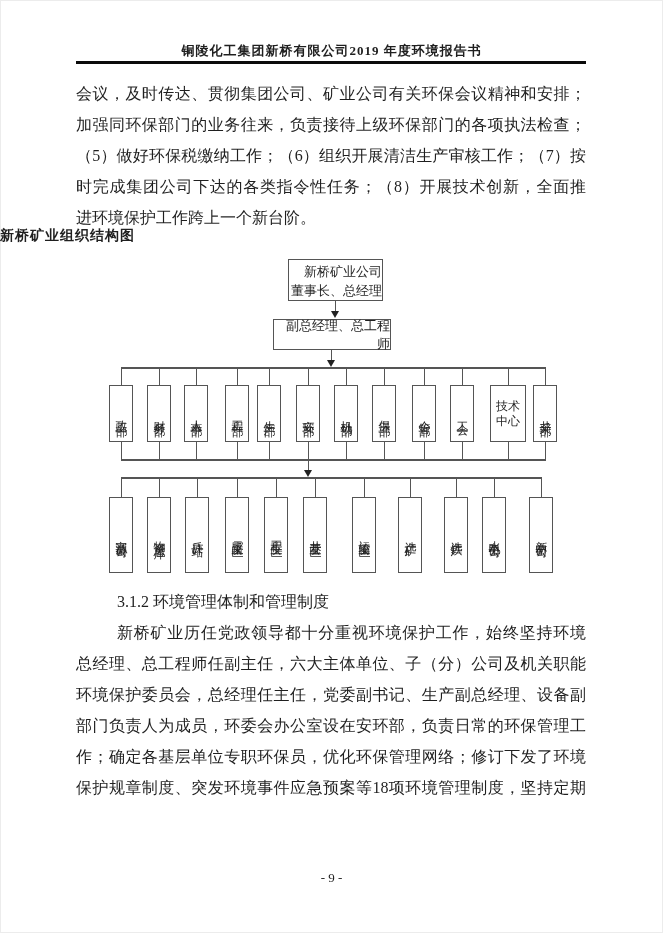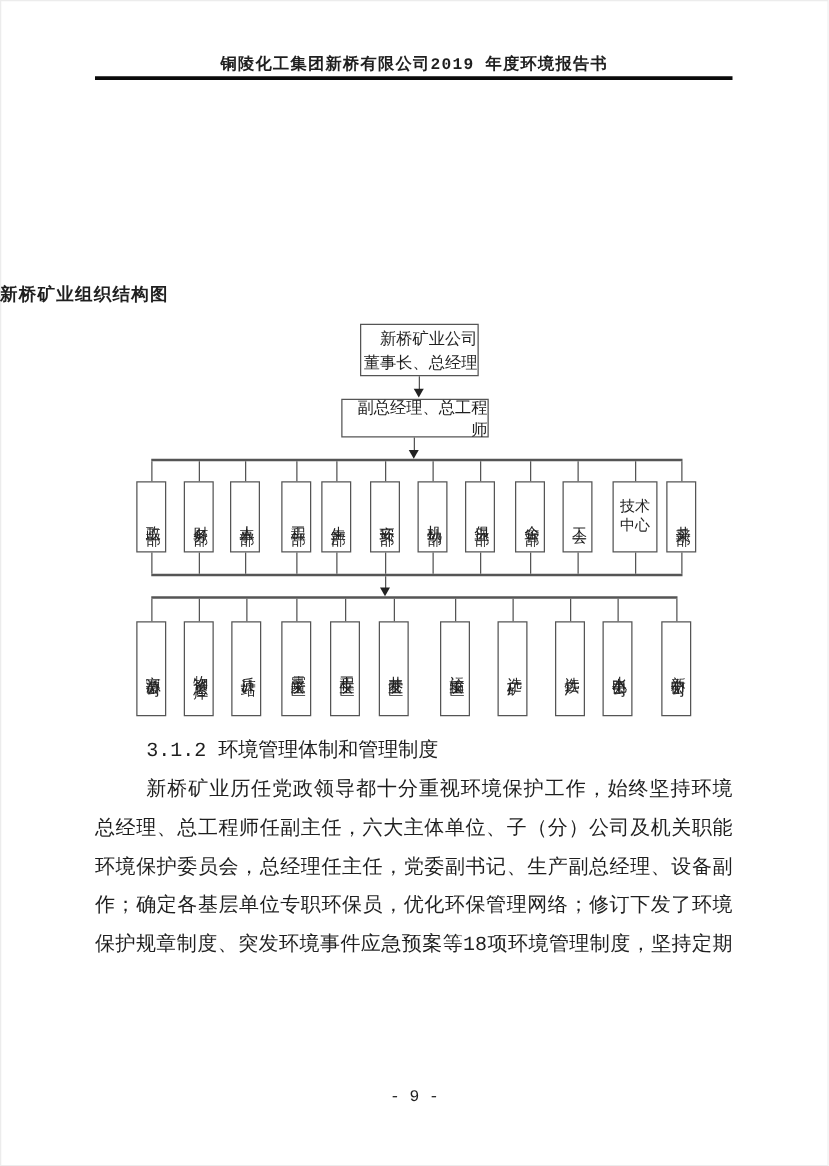--- a/index.html
+++ b/index.html
@@ -1,18 +1,18 @@
 <!DOCTYPE html>
 <html><head>
 <meta charset="utf-8">
 <style>
   html,body{margin:0;padding:0;background:#fff;}
   .page{
     position:relative;width:663px;height:933px;background:#ffffff;
-    font-family:Liberation Mono, monospace;color:#1f1f1f;
+    font-family:Liberation Serif, serif;color:#1f1f1f;
     overflow:hidden;box-shadow:inset 0 0 0 1px #ececec;
   }
   
   .header-title{position:absolute;left:0;top:42px;width:663px;text-align:center;
     font-size:13px;font-weight:bold;letter-spacing:1px;}
   .header-rule{position:absolute;left:76px;top:61px;width:510px;height:3px;background:#0a0a0a;}
   
   .para{position:absolute;left:76px;width:510px;font-size:16px;}
   .para1{top:78px;}
   .para2{top:617px;}
@@ -43,20 +43,27 @@
   .page-number{position:absolute;left:0;top:870px;width:663px;text-align:center;font-size:13px;}
 </style>
 </head>
 <body>
 
 <div class="page" id="page">
 
   <div class="header-title">铜陵化工集团新桥有限公司2019 年度环境报告书</div>
   <div class="header-rule"></div>
 
+  <div class="para para1">
+    <div class="line just">会议，及时传达、贯彻集团公司、矿业公司有关环保会议精神和安排；</div>
+    <div class="line just">加强同环保部门的业务往来，负责接待上级环保部门的各项执法检查；</div>
+    <div class="line just">（5）做好环保税缴纳工作；（6）组织开展清洁生产审核工作；（7）按</div>
+    <div class="line just">时完成集团公司下达的各类指令性任务；（8）开展技术创新，全面推</div>
+    <div class="line">进环境保护工作跨上一个新台阶。</div>
+  </div>
 
   <div class="chart-title">新桥矿业组织结构图</div>
 
   <div class="obox root">
     <div>新桥矿业公司</div>
     <div>董事长、总经理</div>
   </div>
 
   <div class="obox deputy">副总经理、总工程师</div>
 
@@ -84,20 +91,21 @@
   <div class="vbox r2" style="left:444px">选铁厂</div>
   <div class="vbox r2" style="left:482px">水电公司</div>
   <div class="vbox r2" style="left:529px">新中公司</div>
 
   <div class="section-heading">3.1.2 环境管理体制和管理制度</div>
 
   <div class="para para2">
     <div class="line just indent">新桥矿业历任党政领导都十分重视环境保护工作，始终坚持环境</div>
     <div class="line just">总经理、总工程师任副主任，六大主体单位、子（分）公司及机关职能</div>
     <div class="line just">环境保护委员会，总经理任主任，党委副书记、生产副总经理、设备副</div>
+    <div class="line just">部门负责人为成员，环委会办公室设在安环部，负责日常的环保管理工</div>
     <div class="line just">作；确定各基层单位专职环保员，优化环保管理网络；修订下发了环境</div>
     <div class="line just">保护规章制度、突发环境事件应急预案等18项环境管理制度，坚持定期</div>
   </div>
 
   <div class="page-number">- 9 -</div>
 
 <div class="cl" style="left: 335px; top: 301px; width: 1px; height: 11px;"></div>
     <div class="ah" style="left: 331px; top: 311px;"></div>
     <div class="cl" style="left: 331px; top: 350px; width: 1px; height: 11px;"></div>
     <div class="ah" style="left: 327px; top: 360px;"></div>

